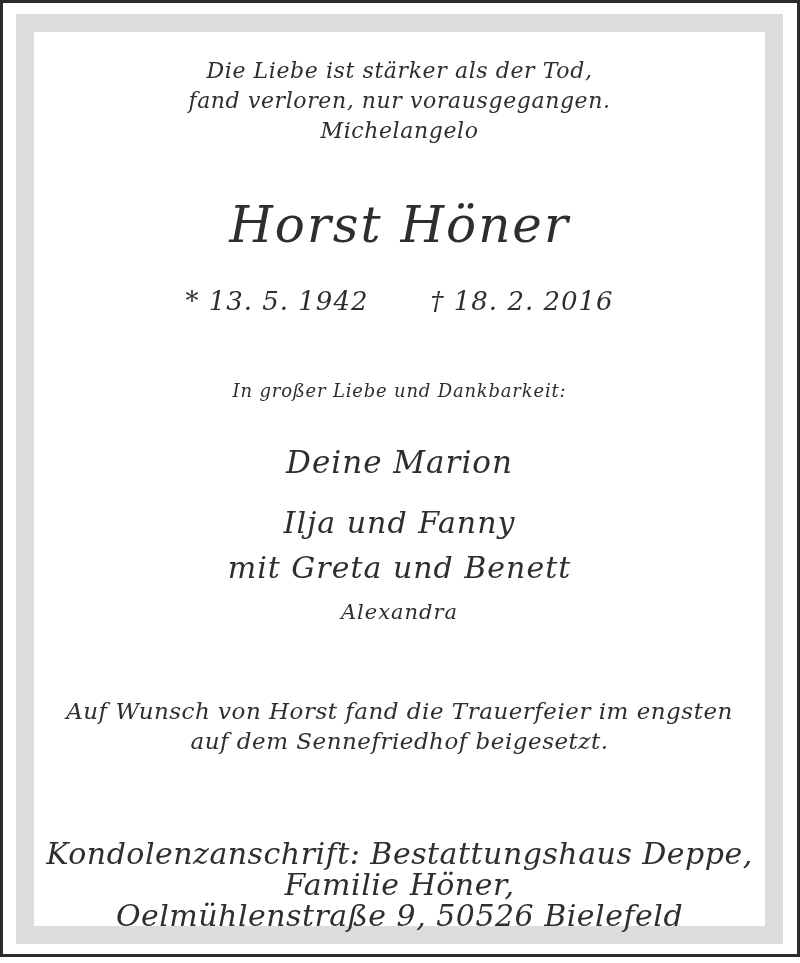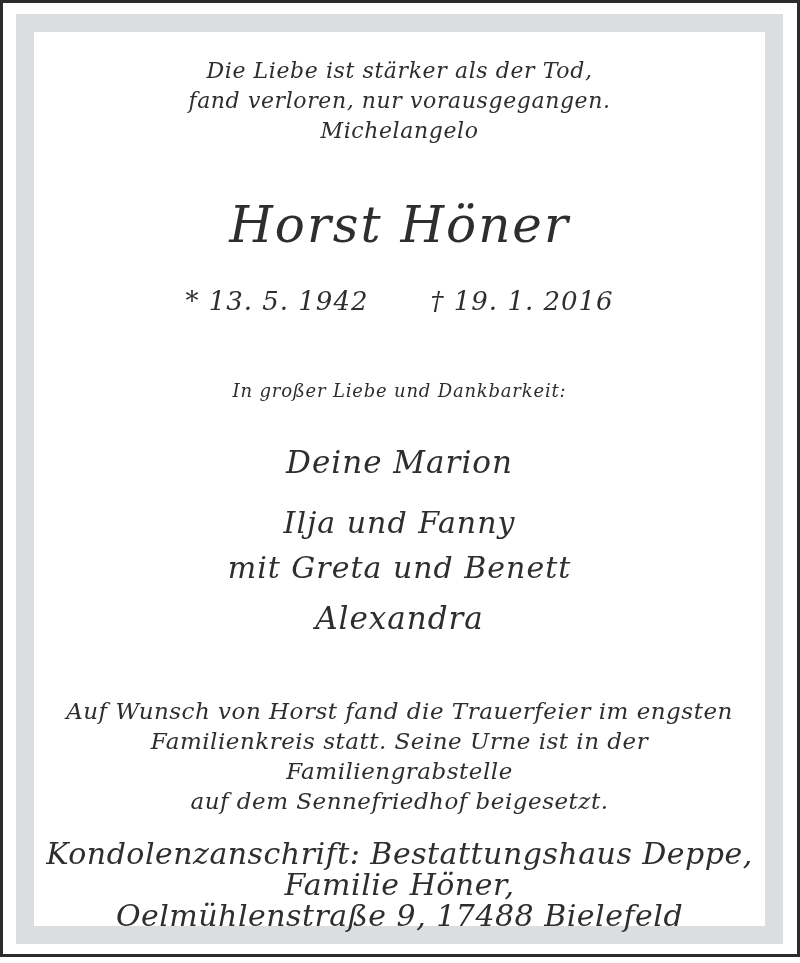--- a/index.html
+++ b/index.html
@@ -56,21 +56,21 @@
   .mourner-group1{
     top:412px;
     font-size:31px;letter-spacing:1px;
   }
   .mourner-group2{
     top:468px;
     font-size:30px;line-height:45px;letter-spacing:1px;
   }
   .mourner-group3{
     top:568px;
-    font-size:31px;letter-spacing:1px;
+    font-size:21px;letter-spacing:1px;
   }
   .funeral-note{
     top:664px;
     font-size:23px;line-height:30px;letter-spacing:0.5px;
   }
   .condolence{
     top:806px;
     font-size:30px;line-height:31px;letter-spacing:0.5px;
   }
 </style>
@@ -85,40 +85,39 @@
       <div class="block epigraph">
         <div>Die Liebe ist stärker als der Tod,</div>
         <div>fand verloren, nur vorausgegangen.</div>
         <div class="epigraph-attribution">Michelangelo</div>
       </div>
 
       <h1 class="block deceased-name">Horst Höner</h1>
 
       <div class="block life-dates">
         <span>* 13. 5. 1942</span>
-        <span>† 19. 1. 2016</span>
+        <span>† 18. 2. 2016</span>
       </div>
 
       <div class="block salutation">In großer Liebe und Dankbarkeit:</div>
 
       <div class="block mourner-group1">Deine Marion</div>
 
       <div class="block mourner-group2">
         <div>Ilja und Fanny</div>
         <div>mit Greta und Benett</div>
       </div>
 
       <div class="block mourner-group3">Alexandra</div>
 
       <div class="block funeral-note">
         <div>Auf Wunsch von Horst fand die Trauerfeier im engsten</div>
-        <div>Familienkreis statt. Seine Urne ist in der Familiengrabstelle</div>
         <div>auf dem Sennefriedhof beigesetzt.</div>
       </div>
 
       <div class="block condolence">
         <div>Kondolenzanschrift: Bestattungshaus Deppe, Familie Höner,</div>
-        <div>Oelmühlenstraße 9, 17488 Bielefeld</div>
+        <div>Oelmühlenstraße 9, 50526 Bielefeld</div>
       </div>
 
     </div>
   </div>
 </div>
 
 </body></html>

